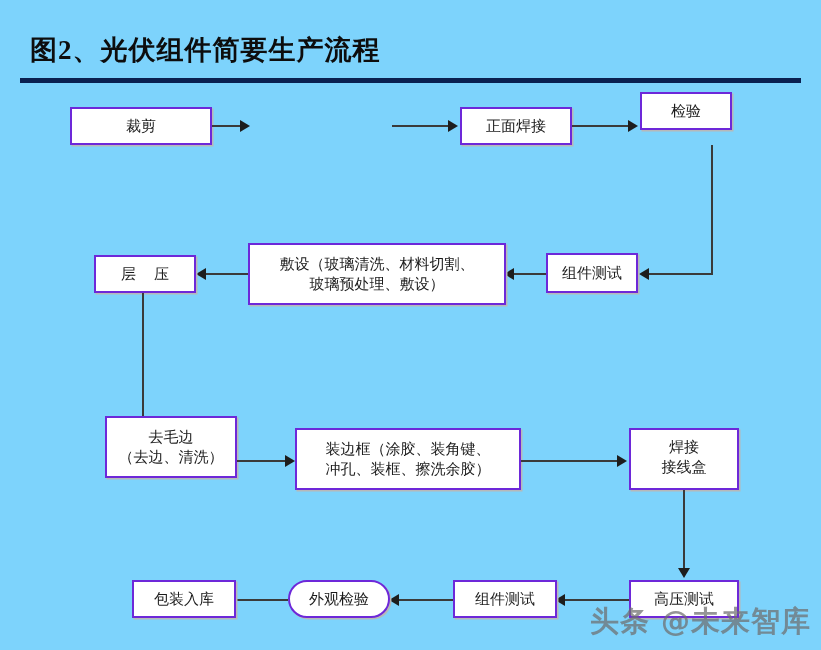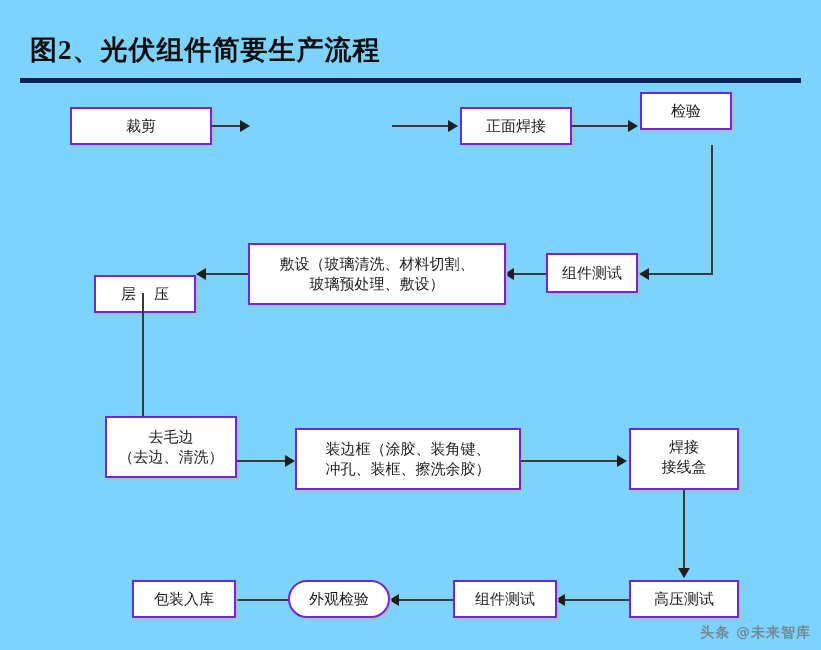--- a/index.html
+++ b/index.html
@@ -64,21 +64,20 @@
     display: flex;
     align-items: center;
     justify-content: center;
     text-align: center;
     white-space: pre-line;
     box-shadow: 1.5px 1.5px 0 0 #b8b8b8;
   }
   .node.wide-space {
     letter-spacing: 7px;
     text-indent: 7px;
-    margin-top: 20px;
   }
 
   
   .conn {
     position: absolute;
     background: #3a3a3a;
   }
   .conn.h { height: 2px; }
   .conn.v { width: 2px; }
 
@@ -103,21 +102,21 @@
     border-right: 6px solid transparent;
     border-top: 10px solid #1d1d1d;
   }
 
   
   .watermark {
     position: absolute;
     right: 10px;
     bottom: 8px;
     font-family: "DejaVu Sans", "Liberation Sans", sans-serif;
-    font-size: 14px;
+    font-size: 29px;
     font-weight: bold;
     color: #6f6f6f;
     opacity: 0.72;
     white-space: nowrap;
     letter-spacing: 1px;
     pointer-events: none;
     margin-left: 14px;
   }
 </style>
 </head>

